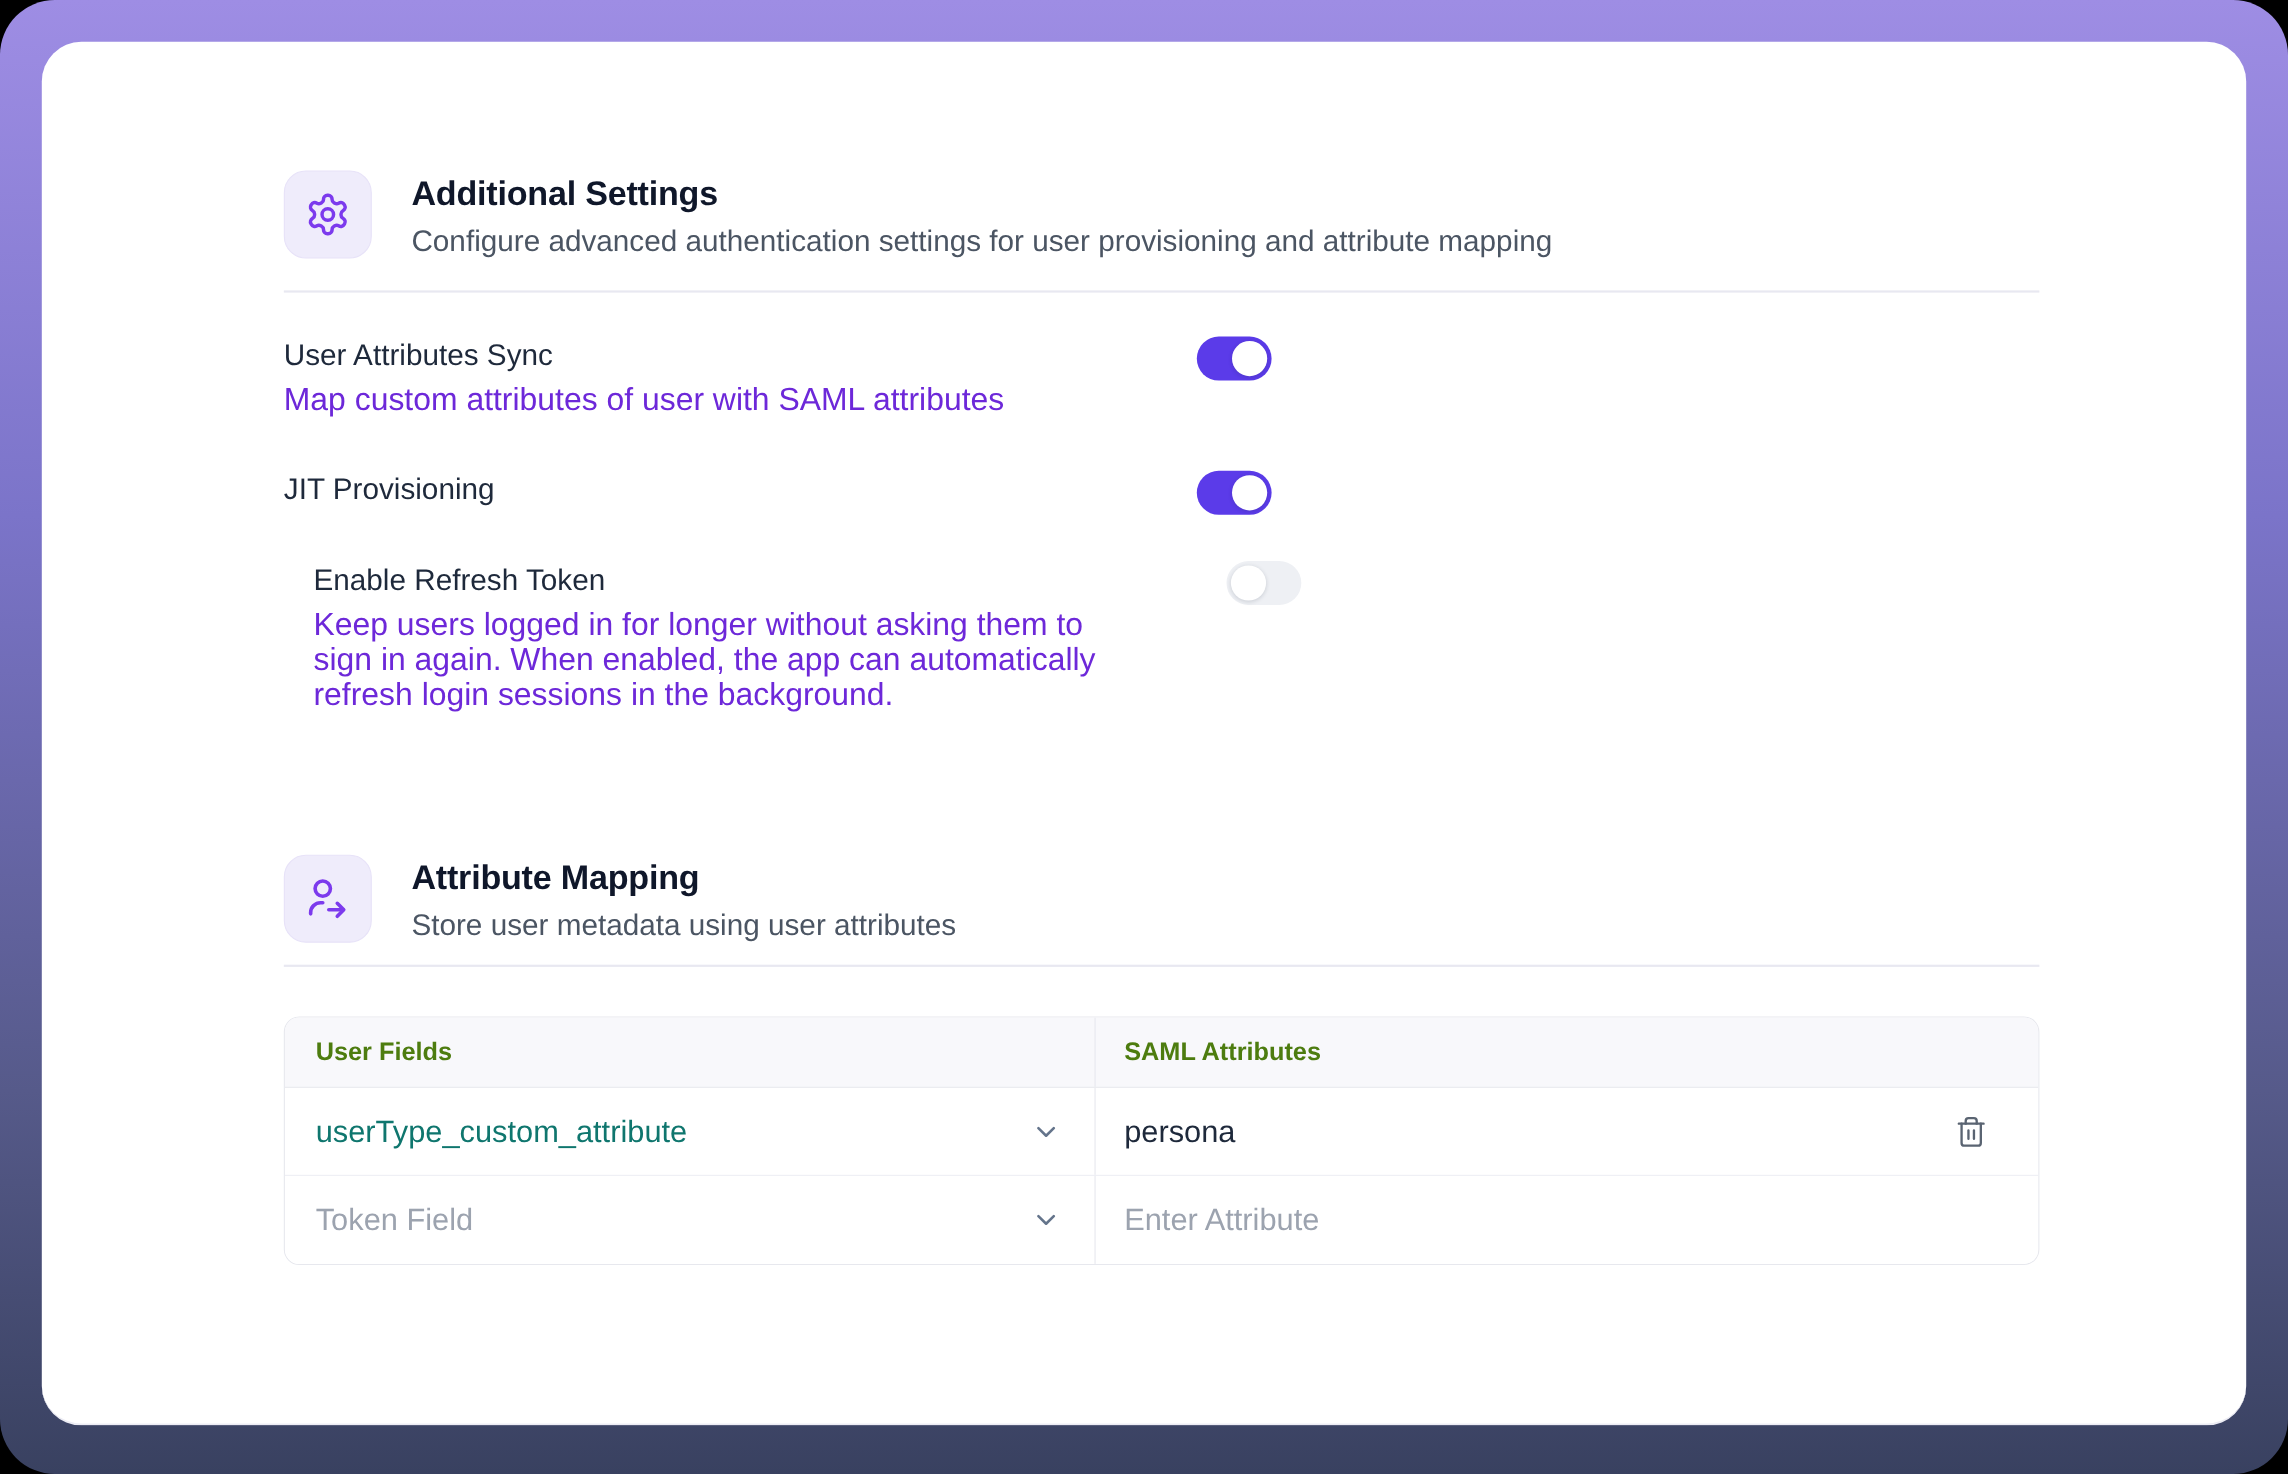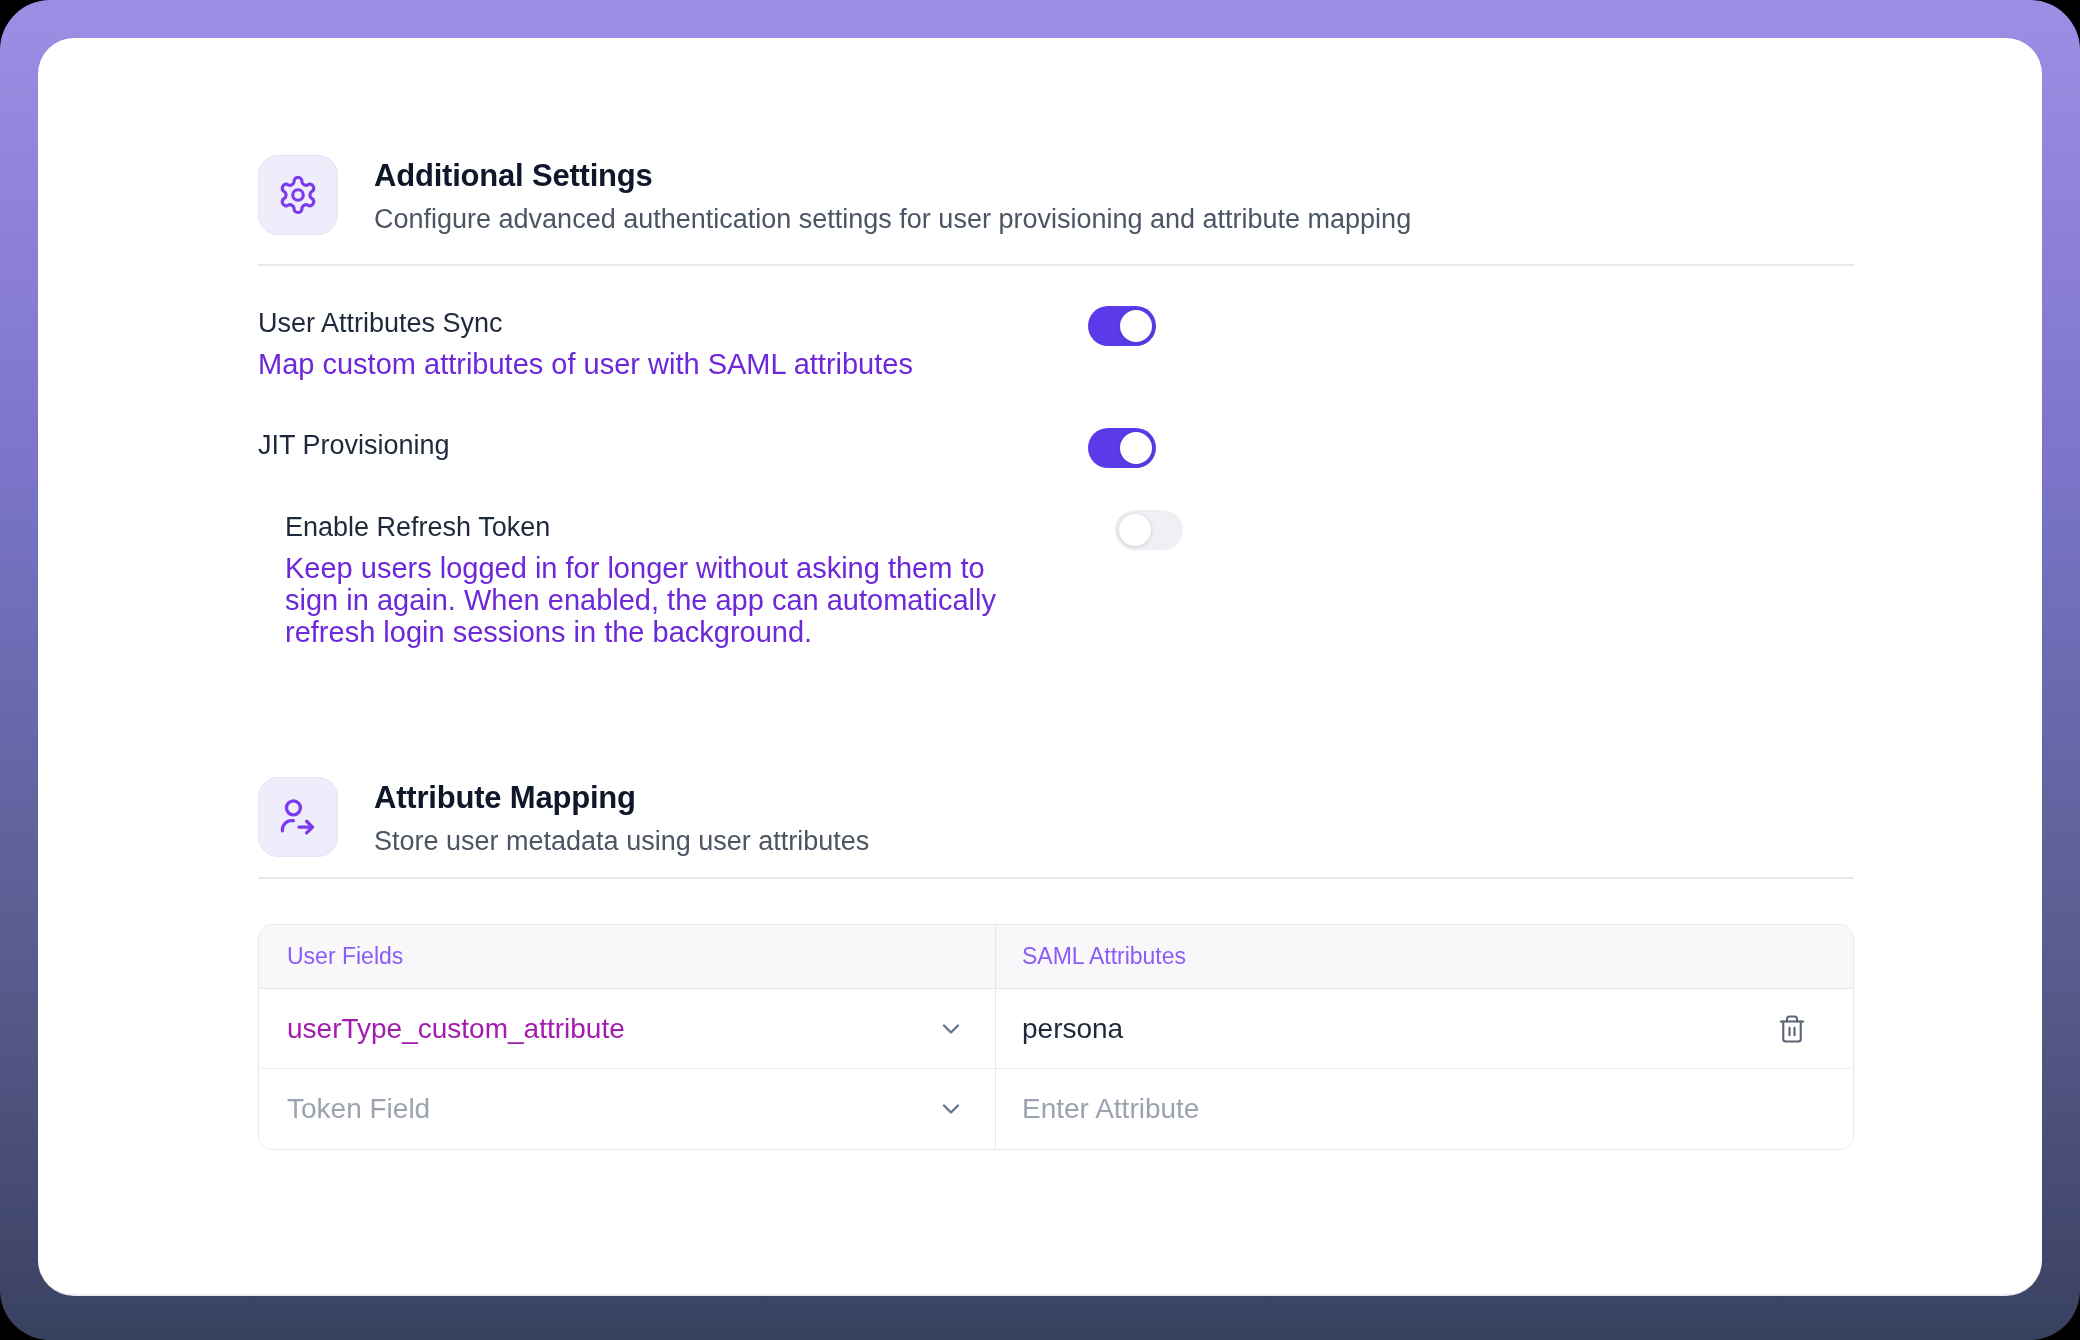--- a/index.html
+++ b/index.html
@@ -75,23 +75,23 @@
     border:1px solid #E7E8EE; border-radius:14px;
     overflow:hidden; background:#fff; box-sizing:border-box;
   }
   .tr { display:flex; box-sizing:border-box; }
   .tr.head { height:64px; background:#F8F8FB; border-bottom:1px solid #E7E8EE; }
   .tr.body { height:80px; border-bottom:1px solid #EDEEF3; background:#fff; }
   .tr.body:last-child { border-bottom:none; }
   .cell { display:flex; align-items:center; box-sizing:border-box; }
   .col-a { width:737px; flex:0 0 737px; border-right:1px solid #E7E8EE; padding:0 30px 0 28px; }
   .col-b { flex:1; padding:0 44px 0 26px; }
-  .th-label { font-size:23px; font-weight:400; color:#8b5cf6; }
+  .th-label { font-size:23px; font-weight:700; color:#4d7c0f; }
   .dd { flex:1; display:flex; align-items:center; justify-content:space-between; cursor:pointer; }
-  .dd-value { font-size:28px; color:#a21caf; }
+  .dd-value { font-size:28px; color:#0f766e; }
   .dd-value.placeholder { color:#9CA3AF; }
   .chev svg { stroke:#64748B; fill:none; stroke-width:2; stroke-linecap:round; stroke-linejoin:round; display:block; }
   .attr-input {
     flex:1; border:none; outline:none; background:transparent;
     font-family:"Liberation Sans", sans-serif;
     font-size:28px; color:#1E293B; padding:0; min-width:0;
   }
   .attr-input::placeholder { color:#9CA3AF; }
   .trash-btn {
     border:none; background:transparent; padding:0; margin-left:20px;

